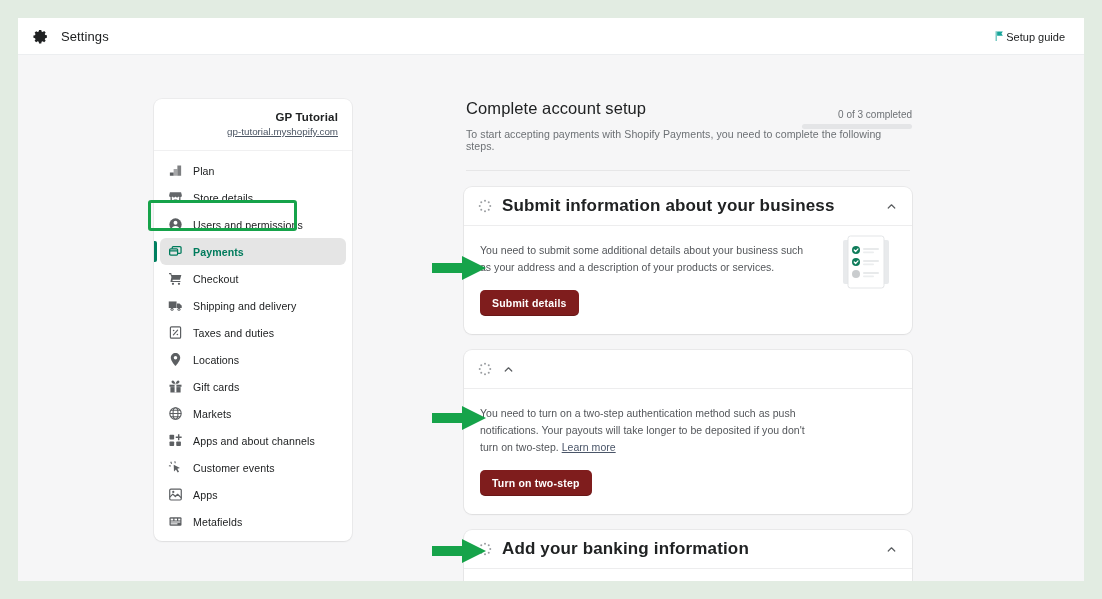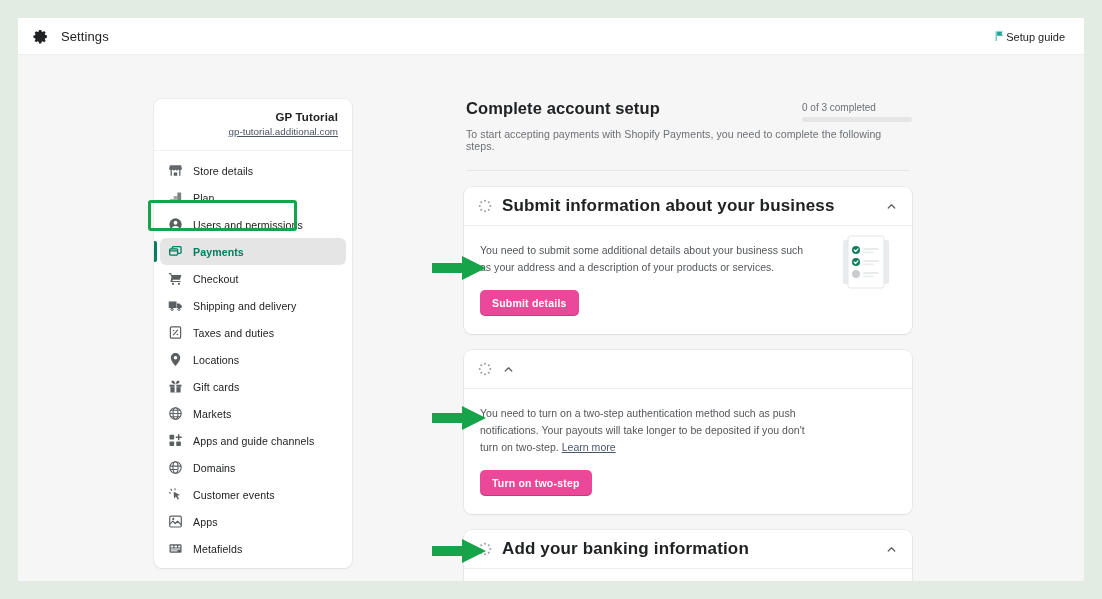--- a/index.html
+++ b/index.html
@@ -141,36 +141,37 @@
   
   #main {
     position: absolute;
     left: 446px;
     top: 44px;
     width: 448px;
   }
   #main-head { padding: 0 2px 0 2px; position: relative; }
   #page-title {
     font-size: 16.5px;
-    font-weight: bold;
+    font-weight: normal;
     color: #202223;
     letter-spacing: .1px;
     line-height: 1.2;
   }
   #page-subtitle {
     margin-top: 9px;
     font-size: 10.6px;
     color: #6d7175;
     letter-spacing: .05px;
   }
   #progress-wrap {
     position: absolute;
     right: 0;
-    top: 3px;
+    top: 10px;
     width: 110px;
+    text-align: right;
   }
   #progress-label {
     font-size: 10px;
     color: #6d7175;
     display: block;
     margin-bottom: 4px;
   }
   #progress-track {
     height: 5px;
     width: 110px;
@@ -242,21 +243,21 @@
     font-size: 10.5px;
     font-weight: bold;
     letter-spacing: .2px;
     padding: 7px 12px;
     border-radius: 5px;
     border: none;
     cursor: pointer;
     font-family: "Liberation Sans", sans-serif;
   }
   .btn-primary {
-    background: #ec4899;
+    background: #7f1d1d;
     color: #ffffff;
     box-shadow: inset 0 -1px 0 rgba(0,0,0,.18);
   }
 
   
   .card-illustration {
     position: absolute;
     right: 14px;
     top: 8px;
     width: 64px;
@@ -297,41 +298,41 @@
       </span>
       <span>Setup guide</span>
     </div>
   </div>
 
   <div id="page-body">
 
     <div id="sidebar">
       <div id="store-card">
         <div id="store-name">GP Tutorial</div>
-        <div id="store-domain">gp-tutorial.additional.com</div>
+        <div id="store-domain">gp-tutorial.myshopify.com</div>
       </div>
       <div id="sidebar-nav">
-          <div class="nav-item">
-            <span class="ico">
-              <svg width="15" height="15" viewBox="0 0 20 20" fill="currentColor">
-                <path d="M2.6 3h14.8l1.1 4.1a2.3 2.3 0 0 1-4.3 1.4 2.3 2.3 0 0 1-4.2 0 2.3 2.3 0 0 1-4.2 0A2.3 2.3 0 0 1 1.5 7.1z" opacity=".95"></path>
-                <path d="M3.4 9.6V17h13.2V9.6h-1.7V17h-2.6v-4.4H7.7V17H5.1V9.6z"></path>
-              </svg>
-            </span>
-            <span class="nav-label">Store details</span>
-          </div>
           <div class="nav-item">
             <span class="ico">
               <svg width="15" height="15" viewBox="0 0 20 20" fill="currentColor">
                 <path d="M2.5 12.5h5V17h-5z"></path>
                 <path d="M7.5 8h5v9h-5z" opacity=".55"></path>
                 <path d="M12.5 3.2h5V17h-5z" opacity=".8"></path>
               </svg>
             </span>
             <span class="nav-label">Plan</span>
+          </div>
+          <div class="nav-item">
+            <span class="ico">
+              <svg width="15" height="15" viewBox="0 0 20 20" fill="currentColor">
+                <path d="M2.6 3h14.8l1.1 4.1a2.3 2.3 0 0 1-4.3 1.4 2.3 2.3 0 0 1-4.2 0 2.3 2.3 0 0 1-4.2 0A2.3 2.3 0 0 1 1.5 7.1z" opacity=".95"></path>
+                <path d="M3.4 9.6V17h13.2V9.6h-1.7V17h-2.6v-4.4H7.7V17H5.1V9.6z"></path>
+              </svg>
+            </span>
+            <span class="nav-label">Store details</span>
           </div>
           <div class="nav-item">
             <span class="ico">
               <svg width="15" height="15" viewBox="0 0 20 20" fill="currentColor">
                 <circle cx="10" cy="10" r="8.2"></circle>
                 <circle cx="10" cy="7.7" r="2.6" fill="#fff"></circle>
                 <path d="M4.6 16.2a5.6 5.6 0 0 1 10.8 0 8 8 0 0 1-10.8 0z" fill="#fff"></path>
               </svg>
             </span>
             <span class="nav-label">Users and permissions</span>
@@ -412,31 +413,21 @@
           </div>
           <div class="nav-item">
             <span class="ico">
               <svg width="15" height="15" viewBox="0 0 20 20" fill="currentColor">
                 <rect x="2" y="2.4" width="6.2" height="6.2" rx="1"></rect>
                 <rect x="2" y="11.2" width="6.2" height="6.2" rx="1"></rect>
                 <rect x="11" y="11.2" width="6.2" height="6.2" rx="1"></rect>
                 <path d="M13.3 1.6h1.9v3h3v1.9h-3v3h-1.9v-3h-3V4.6h3z"></path>
               </svg>
             </span>
-            <span class="nav-label">Apps and guide channels</span>
-          </div>
-          <div class="nav-item">
-            <span class="ico">
-              <svg width="15" height="15" viewBox="0 0 20 20" fill="none" stroke="currentColor" stroke-width="1.5">
-                <circle cx="10" cy="10" r="7.6"></circle>
-                <path d="M2.6 8.2h14.8M2.6 12.6h10"></path>
-                <ellipse cx="10" cy="10" rx="3.4" ry="7.6"></ellipse>
-              </svg>
-            </span>
-            <span class="nav-label">Domains</span>
+            <span class="nav-label">Apps and about channels</span>
           </div>
           <div class="nav-item">
             <span class="ico">
               <svg width="15" height="15" viewBox="0 0 20 20" fill="currentColor">
                 <path d="M7.6 6.4l8.4 4.1-3.6 1.1 2.3 3.9-1.8 1.1-2.3-3.9-2.6 2.7z"></path>
                 <path d="M4.3 2.1l1.2 2.5-1.3.6-1.2-2.5zM9.9 1.5l.4 2.7-1.4.2-.4-2.7zM1.3 6.9l2.7.5-.2 1.4-2.7-.5z"></path>
               </svg>
             </span>
             <span class="nav-label">Customer events</span>
           </div>

